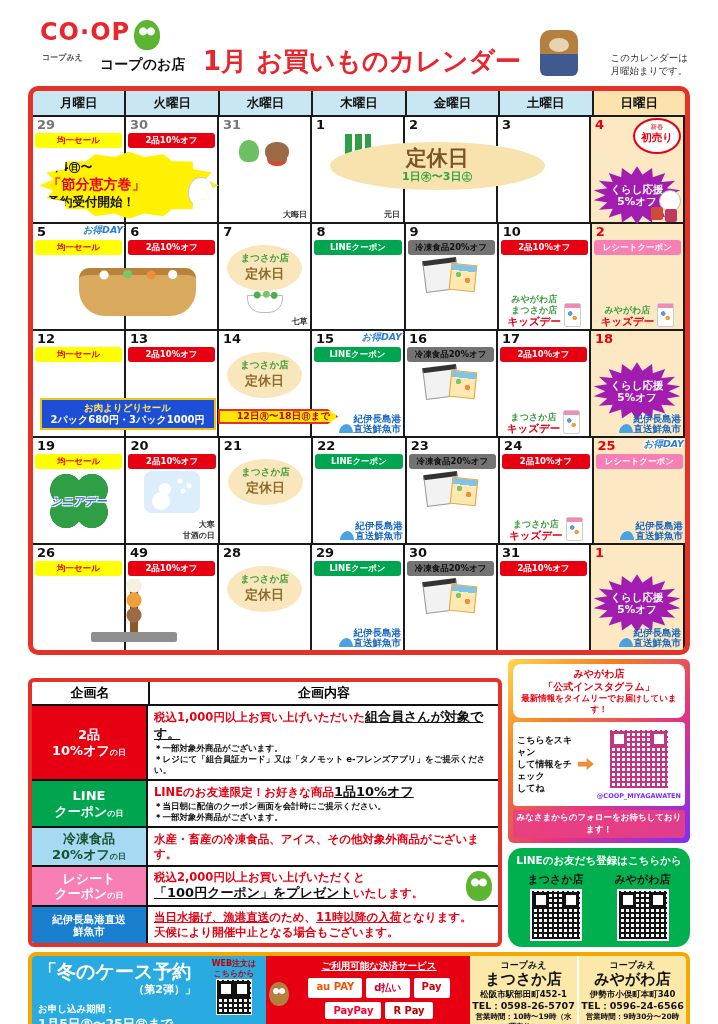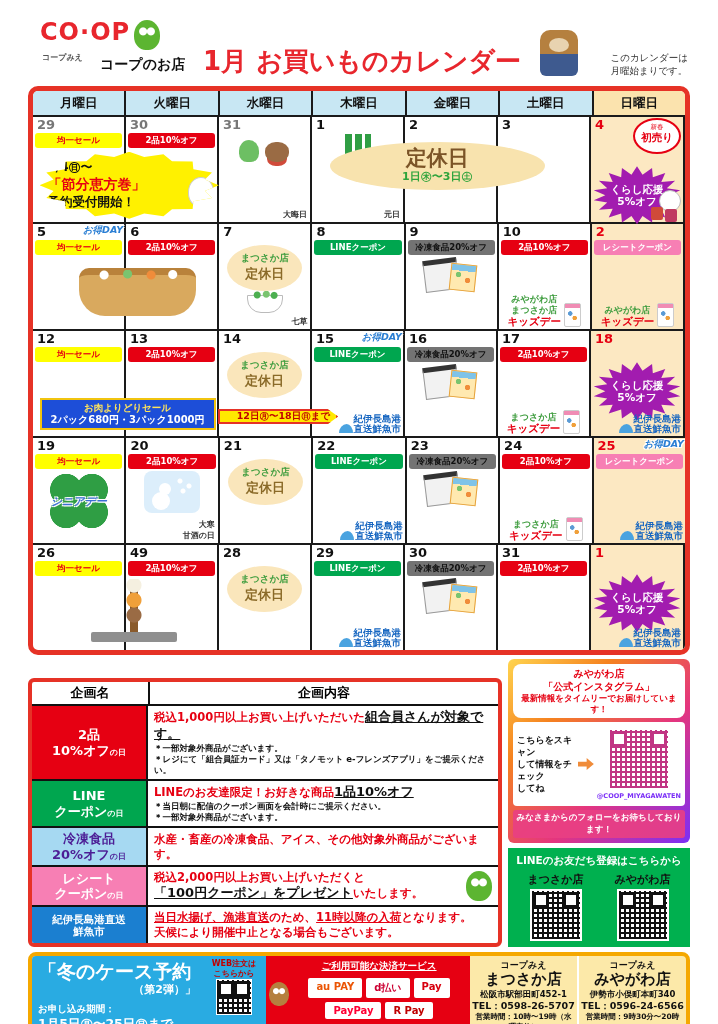--- a/index.html
+++ b/index.html
@@ -108,21 +108,21 @@
 .legend{flex:1;border:4px solid #e63226;border-radius:6px;overflow:hidden;background:#fff}
 .lg-head{display:flex;border-bottom:2px solid #111;font-weight:bold;font-size:13px;text-align:center}
 .lg-head .c1{width:116px;border-right:2px solid #111;padding:2px 0}
 .lg-head .c2{flex:1;padding:2px 0}
 .lg-row{display:flex;border-bottom:2px solid #111}
 .lg-row:last-child{border-bottom:none}
 .lg-name{width:116px;flex:0 0 116px;display:flex;flex-direction:column;align-items:center;justify-content:center;font-weight:bold;border-right:2px solid #111;padding:3px 2px;text-align:center;font-size:13px;line-height:1.2;box-sizing:border-box}
 .lg-name .suffix{font-size:8px}
 .nm-red{background:#e60012;color:#fff}
 .nm-green{background:#00a64f;color:#fff}
-.nm-blue{background:#a6d9f2;color:#4c1d95}
+.nm-blue{background:#a6d9f2;color:#14532d}
 .nm-pink{background:#f77fb4;color:#fff}
 .nm-dblue{background:#1b7fd0;color:#fff;font-size:10.5px}
 .lg-content{flex:1;padding:3px 6px;display:flex;flex-direction:column;justify-content:center;position:relative}
 .lg-line{line-height:1.3}
 .lg-line.big{font-size:11.5px;font-weight:bold}
 .lg-line.small{font-size:8.5px;font-weight:bold}
 .lg-line .red{color:#e60012}
 .lg-line .red-u{color:#e60012;text-decoration:underline}
 .lg-line .blk-u{color:#111;text-decoration:underline;font-size:13px}
 .lg-line .k{color:#111}
@@ -137,21 +137,21 @@
 .insta-arrow{width:16px;height:12px;background:#f08c3a;clip-path:polygon(0 30%,55% 30%,55% 0,100% 50%,55% 100%,55% 70%,0 70%);flex:0 0 auto}
 .qrwrap{display:flex;flex-direction:column;align-items:center;gap:2px}
 .qr{width:58px;height:58px;border:2px solid #fff;position:relative;
  background:repeating-linear-gradient(0deg,#111 0 2px,transparent 2px 5px),repeating-linear-gradient(90deg,#111 0 2px,#fff 2px 5px)}
 .qr.pink{background:repeating-linear-gradient(0deg,#c13584 0 2px,transparent 2px 5px),repeating-linear-gradient(90deg,#c13584 0 2px,#fff 2px 5px)}
 .qr::before,.qr::after{content:"";position:absolute;width:10px;height:10px;border:3px solid #111;background:#fff;top:1px}
 .qr.pink::before,.qr.pink::after{border-color:#c13584}
 .qr::before{left:1px}.qr::after{right:1px}
 .handle{font-size:6.5px;color:#7b2ff7;font-weight:bold}
 .insta-foot{color:#fff;font-weight:bold;font-size:8.5px;text-align:center;background:rgba(233,63,131,.9);border-radius:3px;padding:2px 0}
-.linebox{background:#00b04f;border-radius:0;padding:6px 4px;text-align:center}
+.linebox{background:#00b04f;border-radius:14px;padding:6px 4px;text-align:center}
 .lb-title{color:#fff;font-size:10.5px;font-weight:bold;margin-bottom:4px}
 .lb-shops{display:flex;justify-content:space-around}
 .lb-shop{display:flex;flex-direction:column;align-items:center;gap:2px}
 .lb-shop .nm{color:#111;font-weight:bold;font-size:11px}
 .lb-shop .qr{width:48px;height:48px}
 
 .bottom{border:4px solid #f5a800;border-radius:8px;background:#fce9a9;display:flex;height:84px;overflow:hidden;margin-top:5px}
 .case{background:#29abe2;flex:0 0 234px;color:#fff;padding:5px 6px;position:relative;box-sizing:border-box}
 .case-t1{font-size:19px;font-weight:bold;line-height:1.1}
 .case-t2{font-size:11px;font-weight:bold;text-align:right;padding-right:64px}

